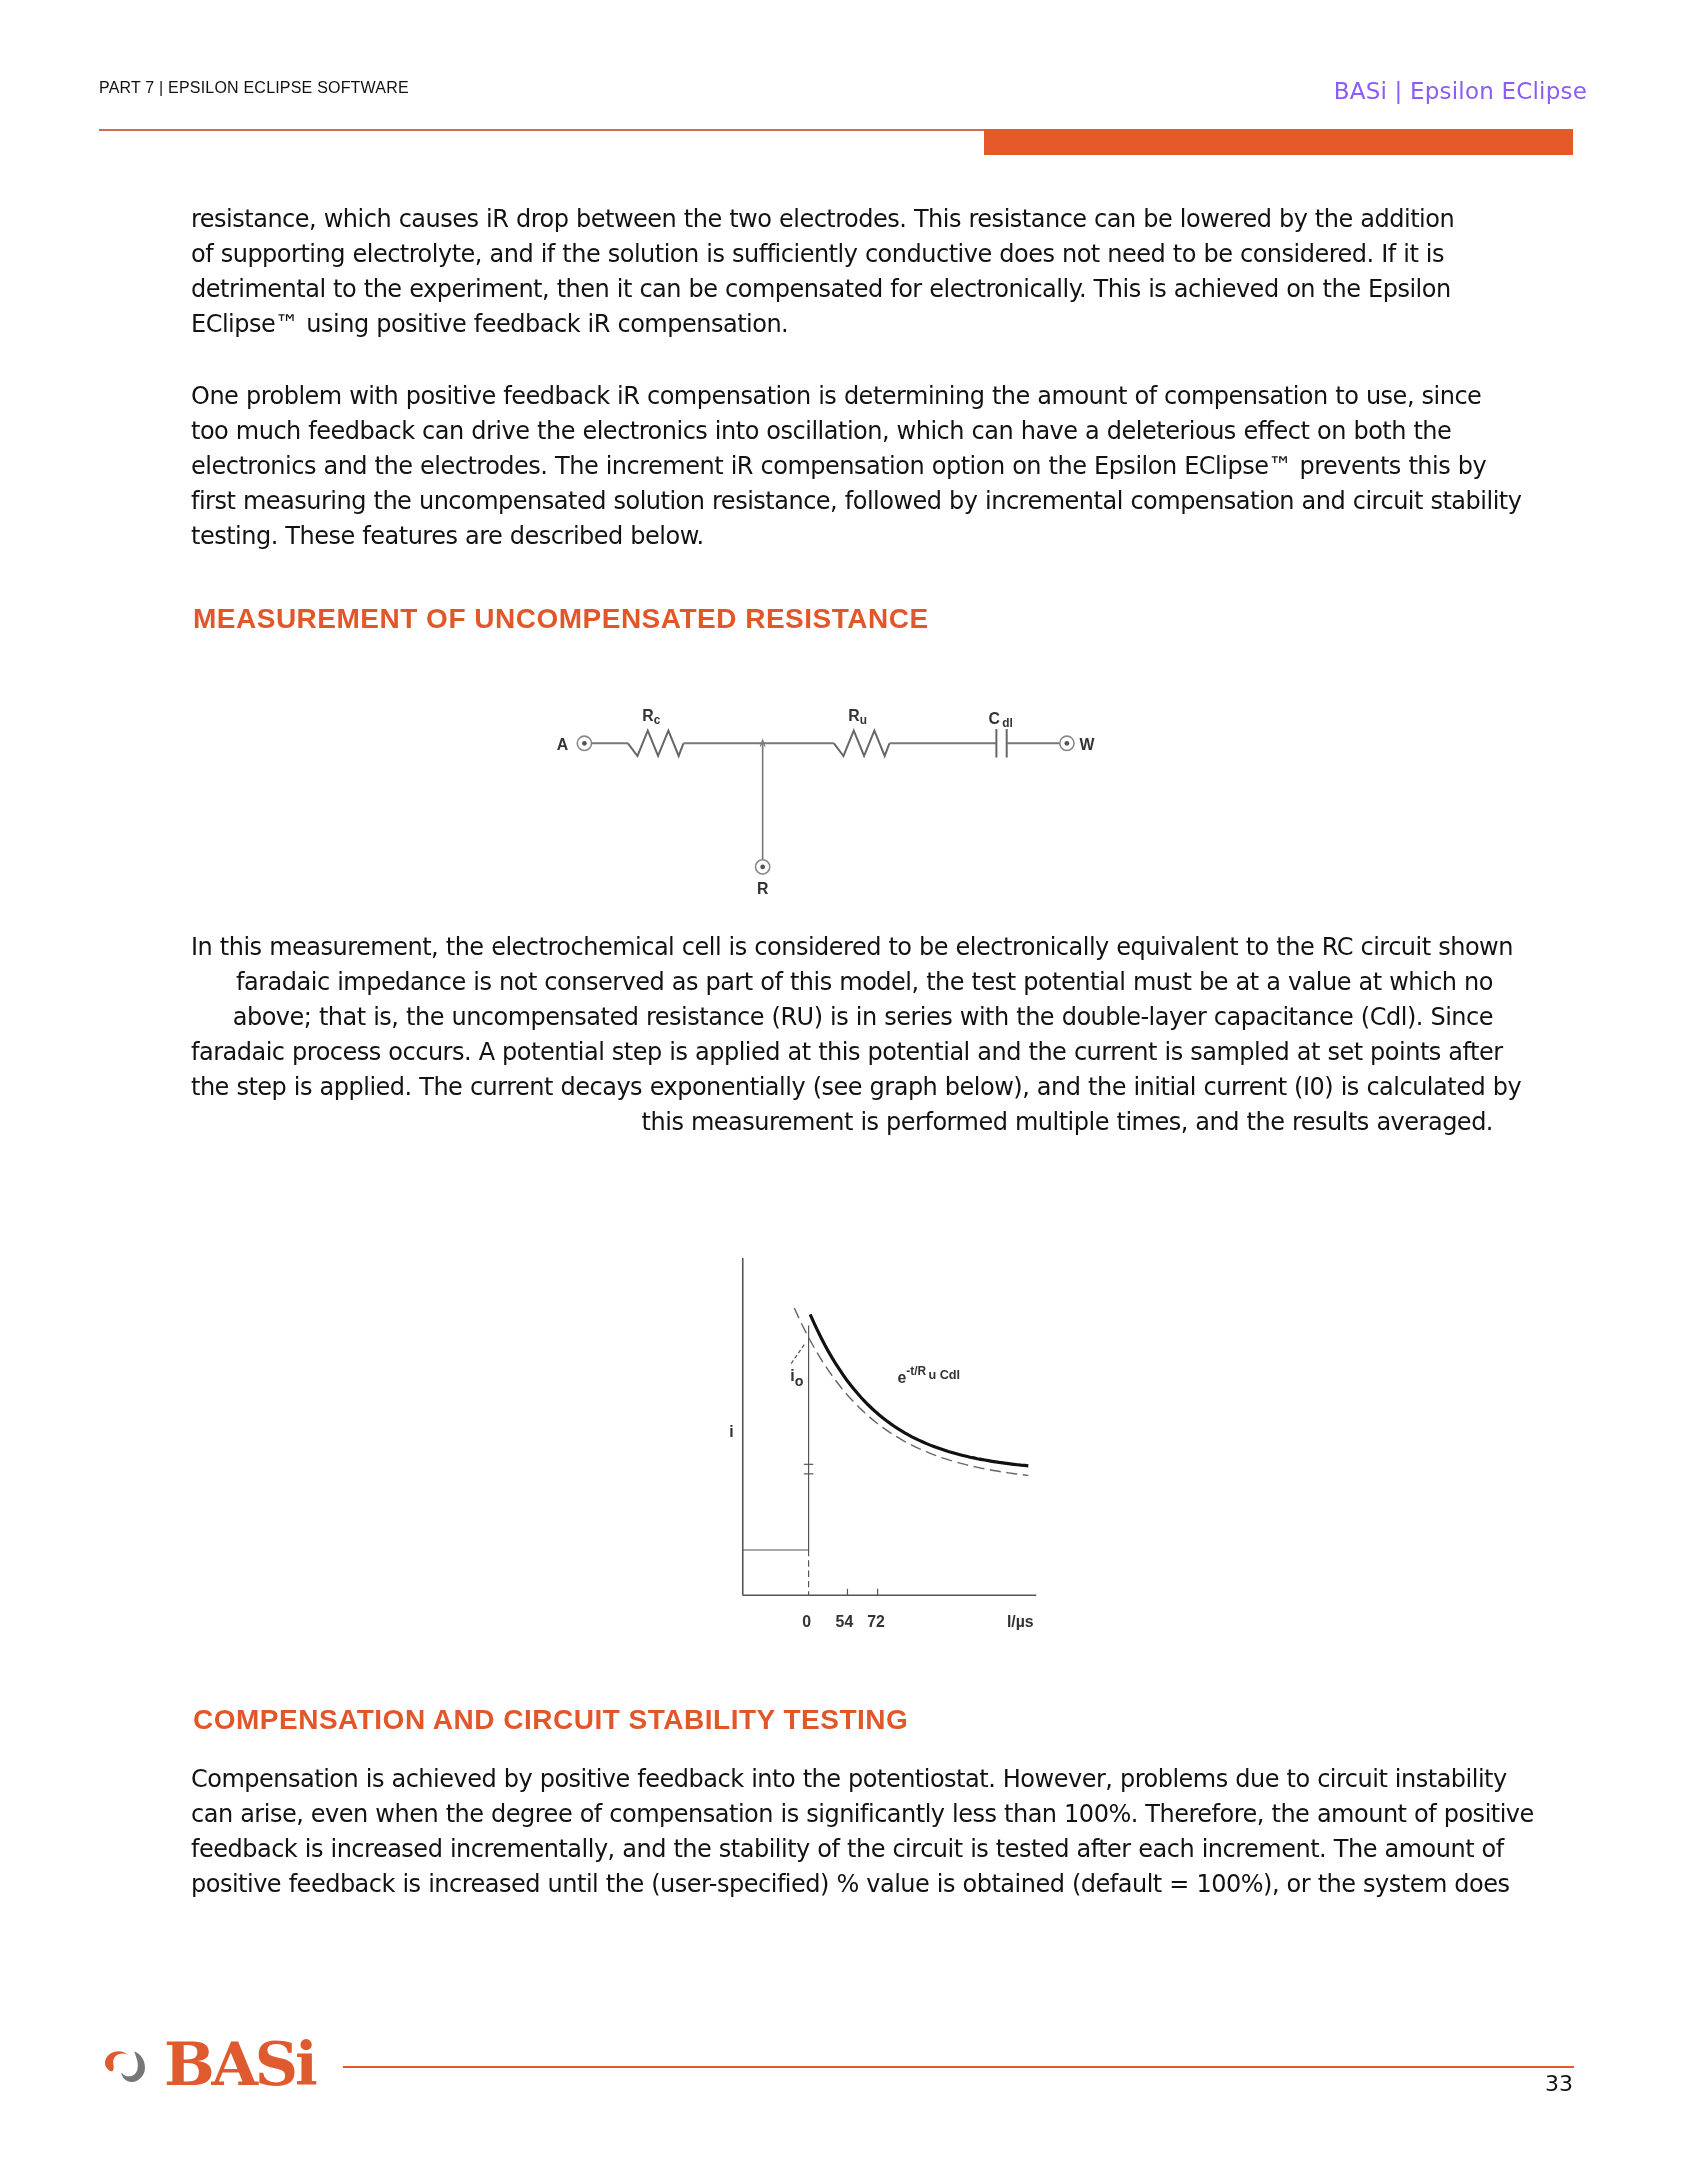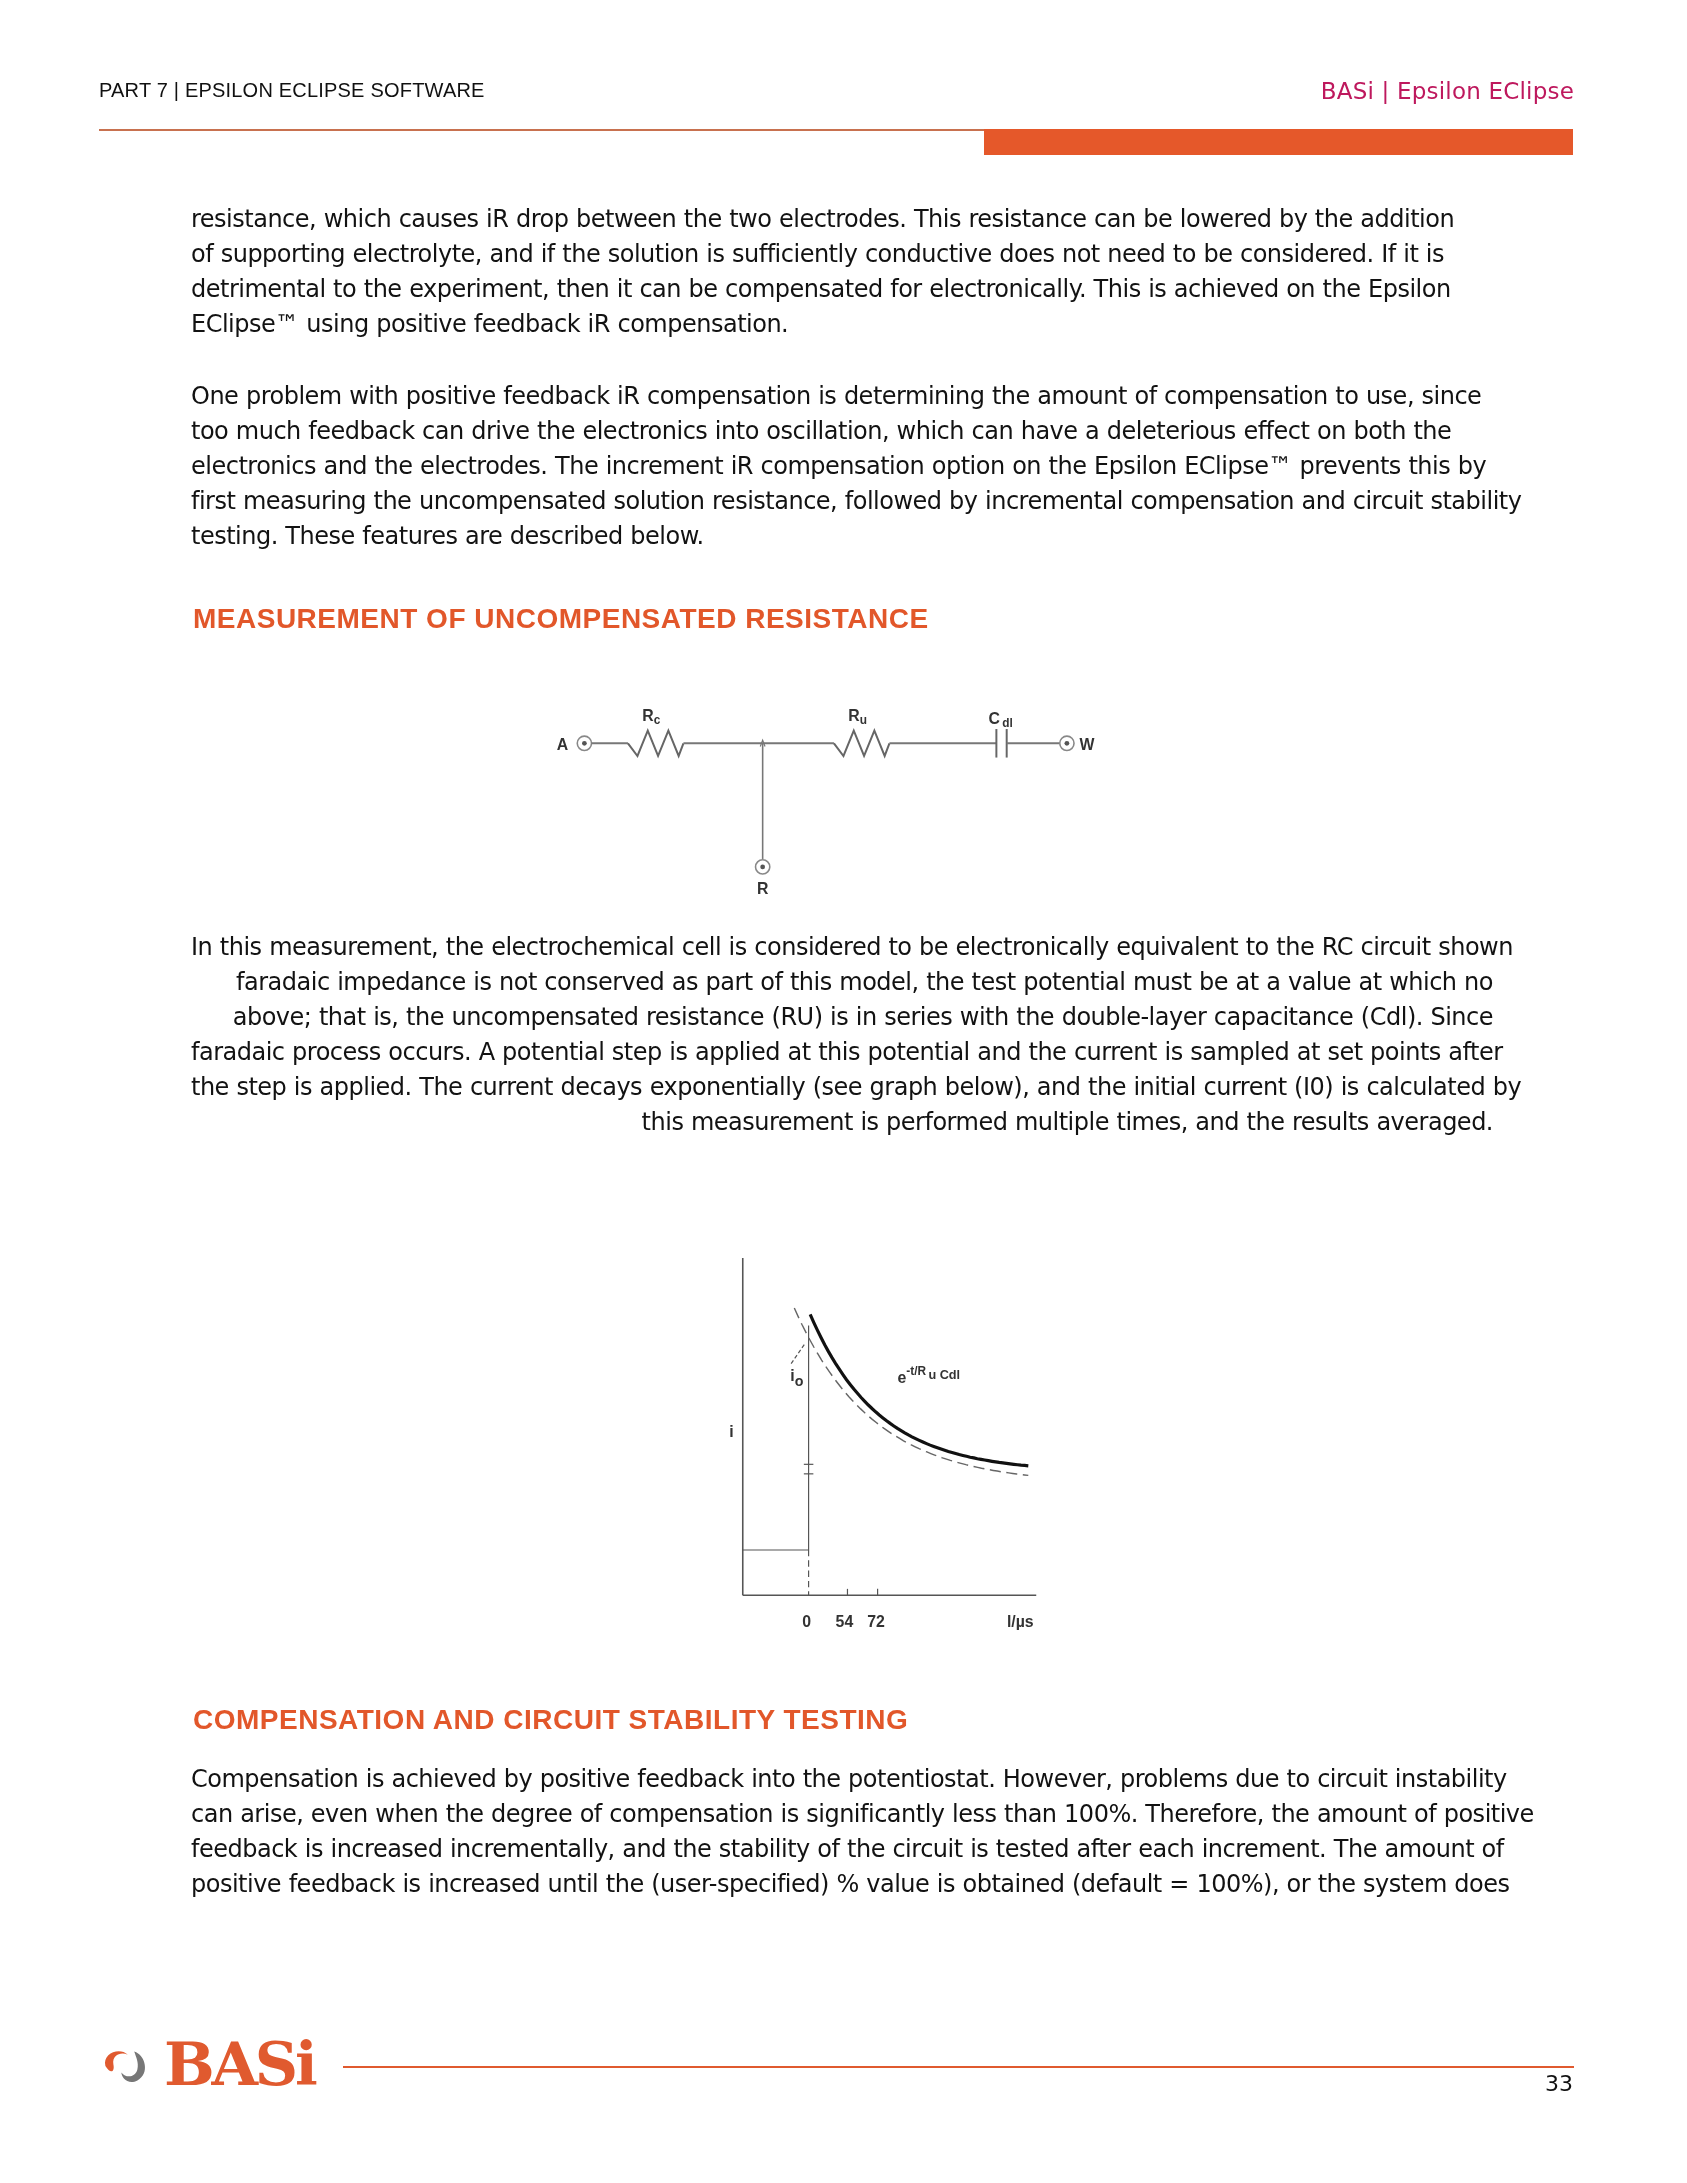--- a/index.html
+++ b/index.html
@@ -1,21 +1,21 @@
 <!DOCTYPE html>
 <html style="font-size:12.7px"><head>
 <meta charset="utf-8">
 <style>
   html, body { margin: 0; padding: 0; background: #ffffff; }
   body { width: 1687px; height: 2183px; position: relative; overflow: hidden;
          font-family: "DejaVu Sans", sans-serif; color: #111; }
   .abs { position: absolute; }
-  .hdr-left { left: 99px; top: 79px; font-size: 20px; letter-spacing: 0.2px; color: #111;
+  .hdr-left { left: 99px; top: 79px; font-size: 16px; letter-spacing: 0.2px; color: #111;
               font-family: "Liberation Sans", sans-serif; }
-  .hdr-right { right: 113px; top: 78px; font-size: 23px; color: #be185d;
+  .hdr-right { right: 100px; top: 78px; font-size: 23px; color: #8b5cf6;
                font-family: "DejaVu Sans", sans-serif; letter-spacing: 0.2px; }
   .hdr-line { left: 99px; top: 129px; width: 1474px; height: 1.6px; background: #c8714f; }
   .hdr-bar { left: 984px; top: 129px; width: 589px; height: 26px; background: #e5582a; }
   .para { left: 191px; width: 1302px; font-size: 24px; line-height: 35px;
           font-family: "DejaVu Sans", sans-serif; color: #121212; letter-spacing: -0.5px;
           word-spacing: 0.4px; }
   .para .ln { display: block; white-space: nowrap; }
   .heading { left: 193px; font-size: 28px; font-weight: bold; color: #e2572a;
              font-family: Liberation Sans, sans-serif; letter-spacing: 0.5px; }
   .fig { position: absolute; }

